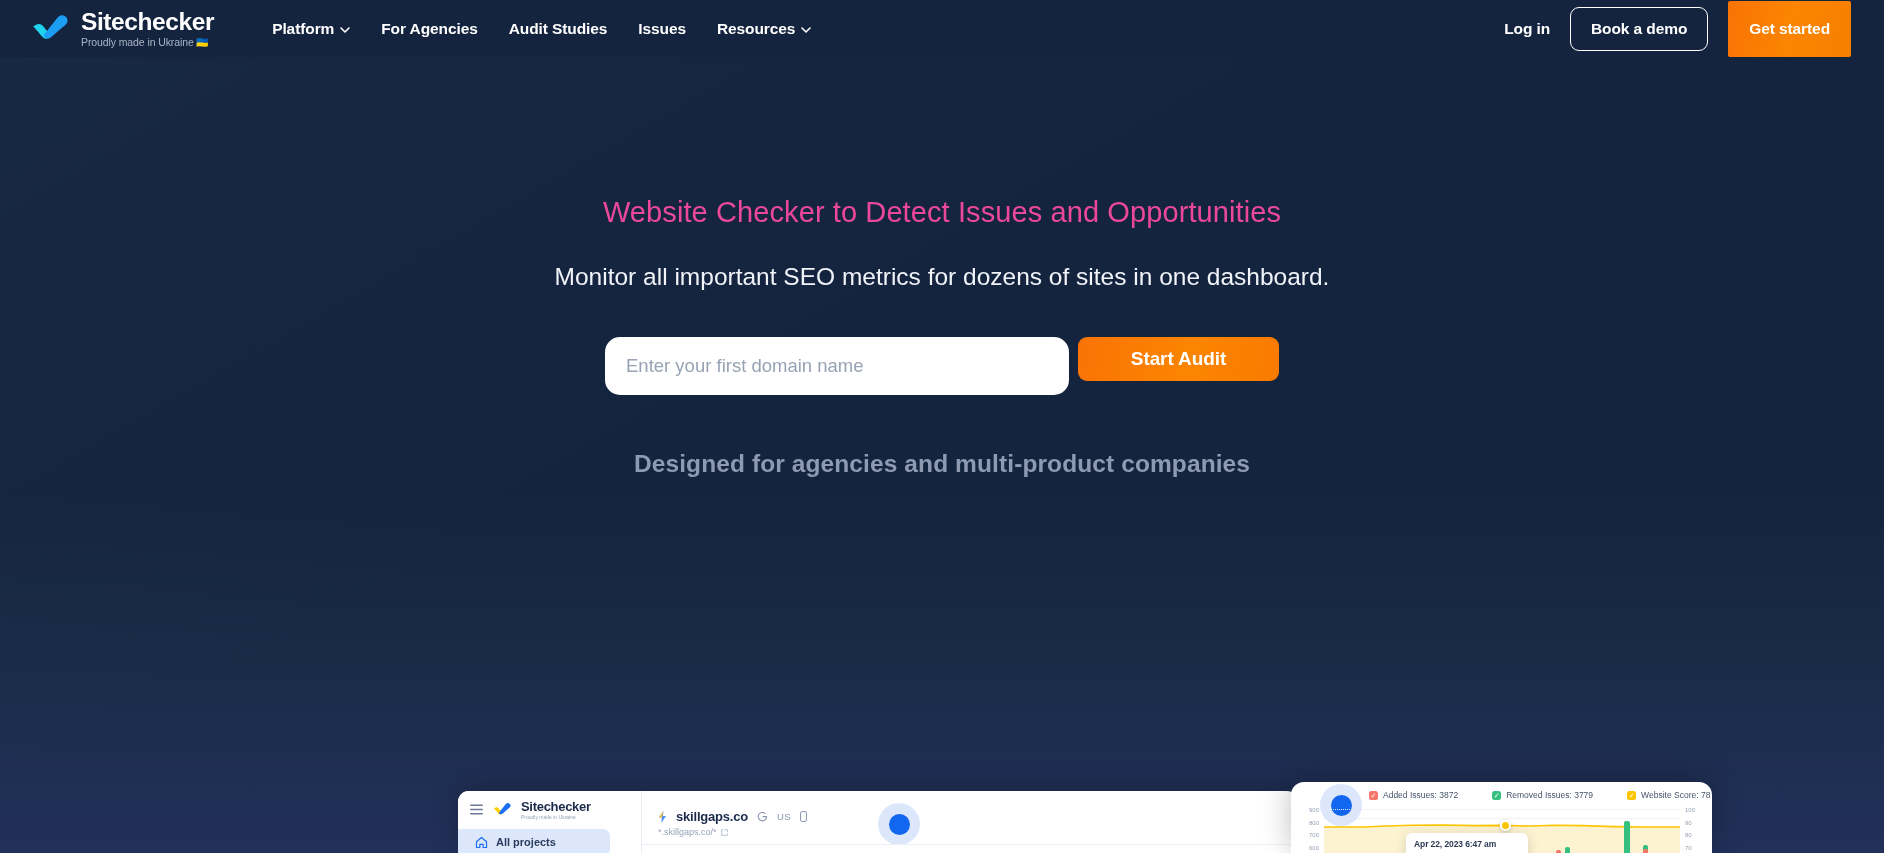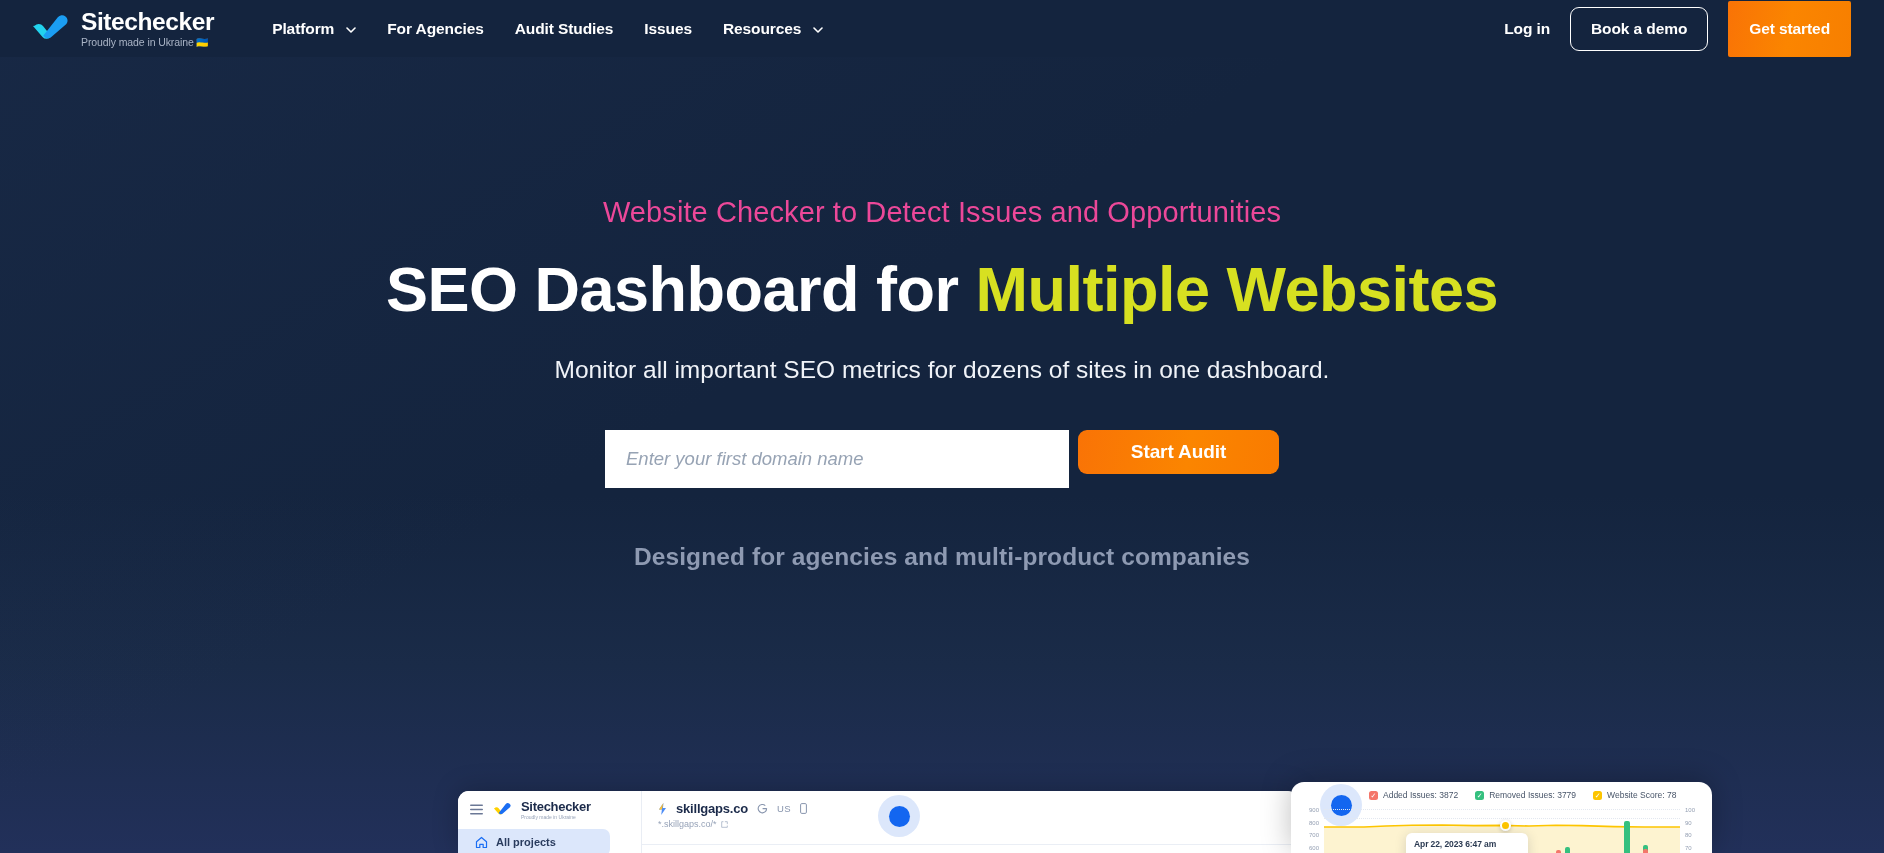--- a/index.html
+++ b/index.html
@@ -47,21 +47,21 @@
     letter-spacing: -0.1px;
     margin-top: 2px;
     white-space: nowrap;
   }
   .flag-glyph { font-size: 10px; letter-spacing: 0; }
 
   .nav { display: flex; align-items: center; gap: 31px; margin-left: 58px; }
   .nav-item {
     display: flex;
     align-items: center;
-    gap: 12px;
+    gap: 6px;
     color: #ffffff;
     font-size: 15.5px;
     font-weight: bold;
     white-space: nowrap;
     cursor: pointer;
     letter-spacing: -0.1px;
   }
   .chev { width: 10px; height: 6px; display: block; flex: none; margin-top: 2px; }
 
   .header-right {
@@ -136,29 +136,28 @@
   .cta {
     margin-top: 42px;
     display: flex;
     justify-content: center;
     align-items: stretch;
     gap: 9px;
   }
   .domain-input {
     width: 464px;
     height: 58px;
-    border-radius: 0;
+    border-radius: 15px;
     border: none;
     background: #ffffff;
     font-size: 18.5px;
     color: #2c3b52;
     padding: 0 21px;
     outline: none;
     font-family: inherit;
-    font-style: italic;
   }
   .domain-input::placeholder { color: #97a3b4; }
 
   .start-btn {
     width: 201px;
     height: 44px;
     border-radius: 9px;
     border: none;
     background: linear-gradient(100deg, #f97306 0%, #fb8500 55%, #f97b00 100%);
     color: #ffffff;
@@ -225,21 +224,21 @@
     background: #dce7fb;
     border-radius: 0 7px 7px 0;
     display: flex;
     align-items: center;
     gap: 8px;
     width: 152px;
   }
   .home-icon { width: 13px; height: 13px; display: block; flex: none; }
   .sidebar-label { font-size: 11px; font-weight: bold; color: #2a3c5e; }
 
-  .app-main { flex: 1; padding: 10px 0 0 16px; background: #ffffff; position: relative; }
+  .app-main { flex: 1; padding: 10px 0 0 16px; background: #ffffff; position: relative; margin-top: 8px; }
 
   .site-row { display: flex; align-items: center; gap: 9px; }
   .site-name { font-size: 13px; font-weight: bold; color: #1b2a4a; letter-spacing: -0.2px; }
   .bolt-icon { width: 9px; height: 12px; display: block; flex: none; }
   .g-icon, .mob-icon { display: block; flex: none; }
   .us-text { font-size: 9.5px; color: #8794ad; letter-spacing: 0.4px; }
   .site-url { font-size: 9px; color: #97a3b8; margin-top: 3px; display: flex; align-items: center; gap: 4px; }
   .ext-icon { width: 7px; height: 7px; display: block; }
 
   .app-divider {
@@ -274,21 +273,21 @@
     height: 71px;
     background: #ffffff;
     border-radius: 13px 13px 0 0;
     box-shadow: 0 -3px 30px rgba(0,0,0,0.26);
     overflow: hidden;
   }
 
   .legend {
     display: flex;
     align-items: center;
-    gap: 17px;
+    gap: 34px;
     padding: 8px 0 0 78px;
   }
   .legend-item { display: flex; align-items: center; gap: 5px; }
   .legend-box {
     width: 9px; height: 9px; border-radius: 2.5px;
     display: flex; align-items: center; justify-content: center;
     color: #fff; font-size: 7px; line-height: 1;
   }
   .legend-text { font-size: 8.5px; color: #475468; white-space: nowrap; }
 
@@ -402,21 +401,20 @@
     <span class="login-link">Log in</span>
     <button class="btn-outline">Book a demo</button>
     <button class="btn-orange">Get started</button>
   </div>
 </div>
 
 <div class="hero">
 
   <div class="eyebrow">Website Checker to Detect Issues and Opportunities</div>
 
-  <h1 class="headline"><span>SEO Dashboard for </span><span class="accent">Multiple Websites</span></h1>
 
   <div class="subhead">
     <div>Monitor all important SEO metrics for dozens of sites in one dashboard.</div>
   </div>
 
   <form class="cta">
     <input class="domain-input" type="text" placeholder="Enter your first domain name" style="">
     <button class="start-btn">Start Audit</button>
   </form>
 

